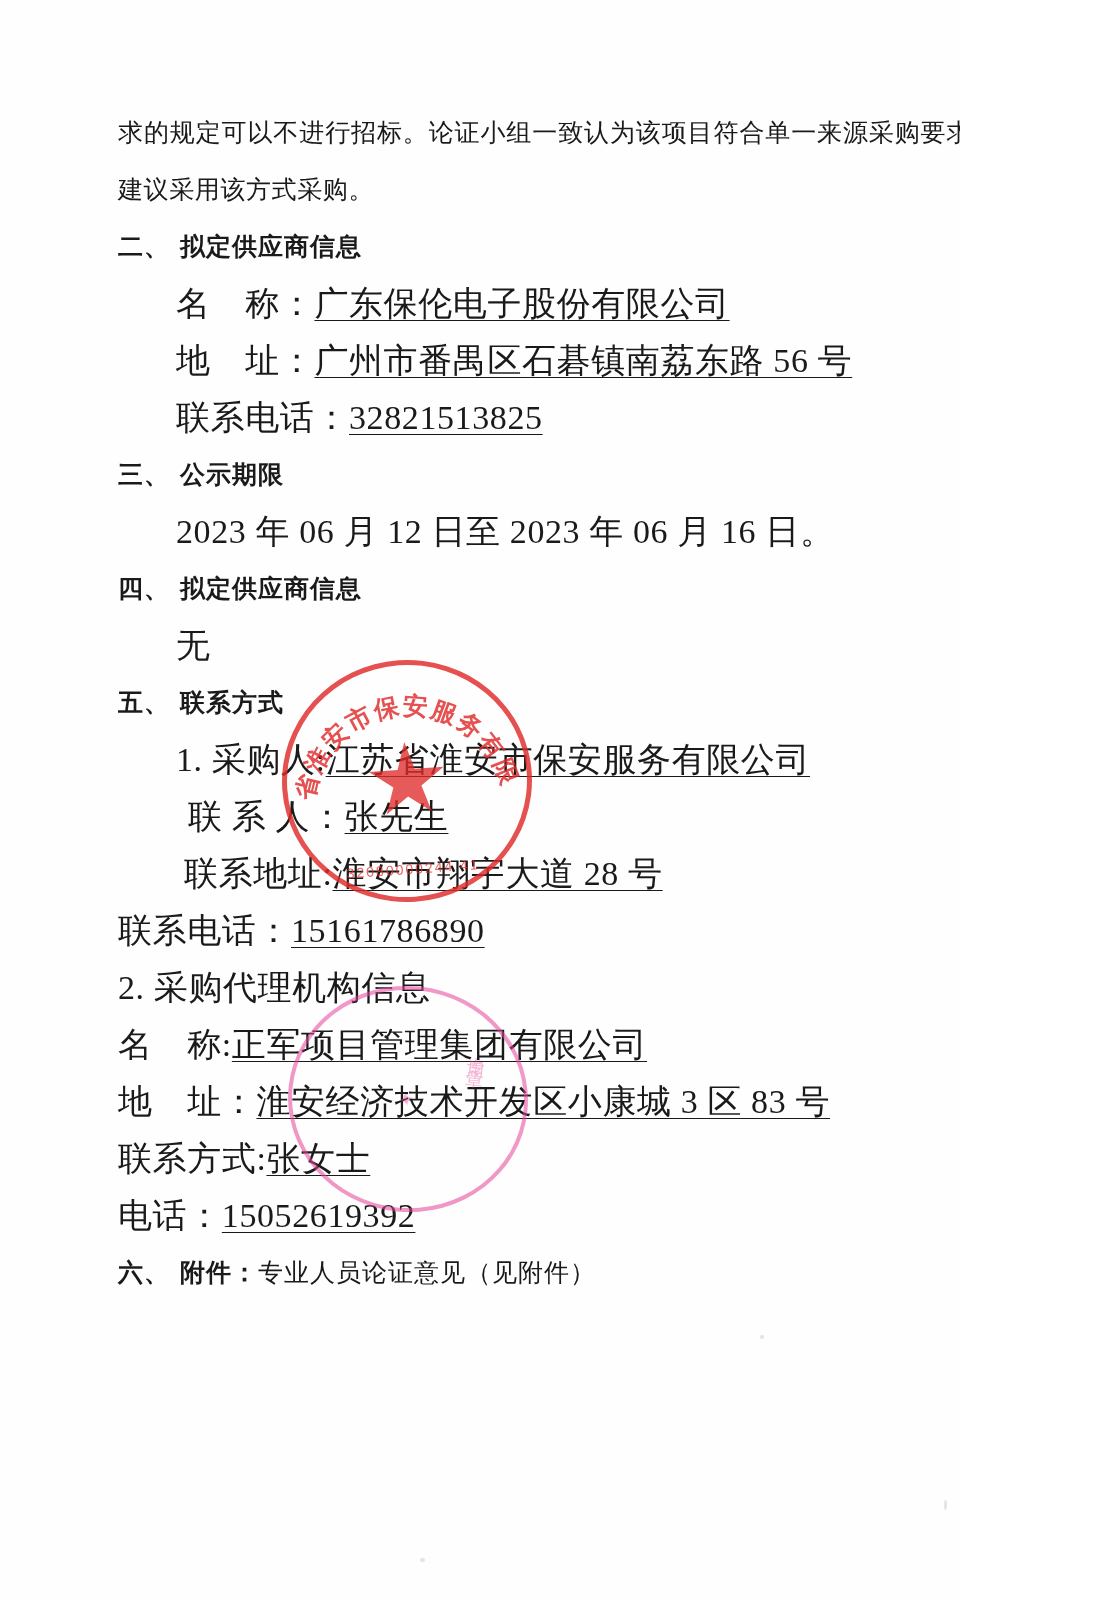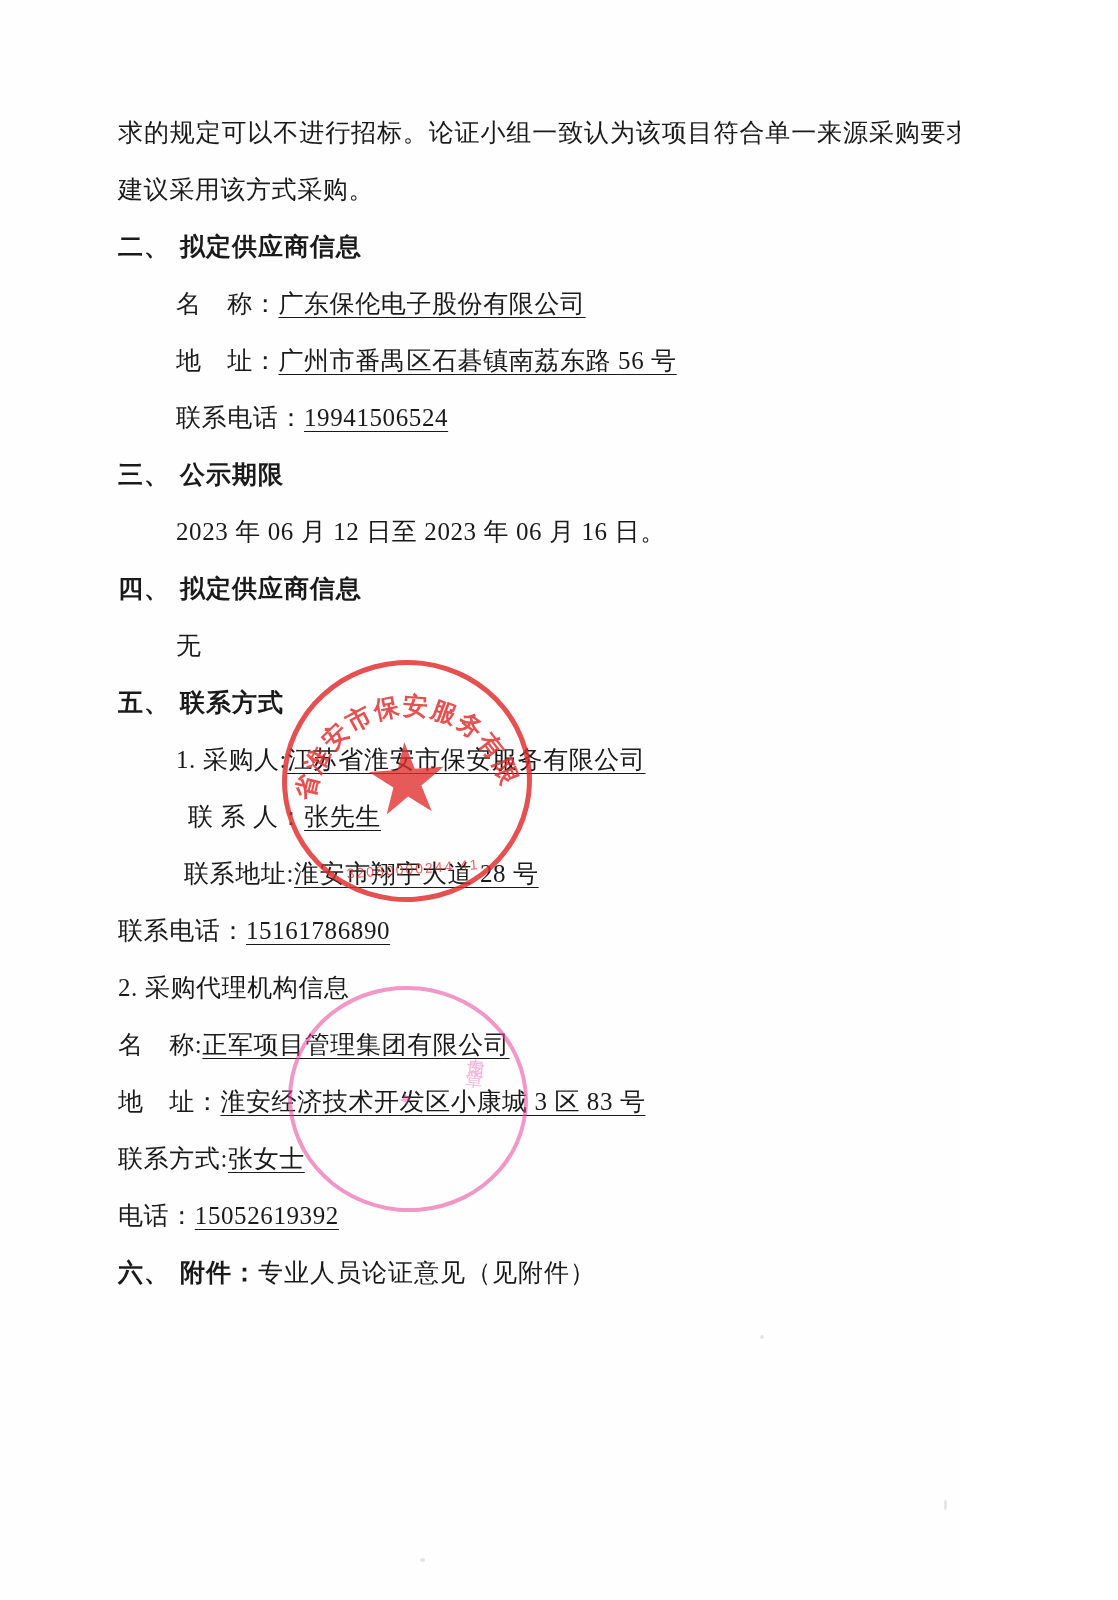--- a/index.html
+++ b/index.html
@@ -38,21 +38,21 @@
     display: inline-block;
     min-width: 62px;
   }
   .indent1 {
     padding-left: 58px;
   }
   .indent-small {
     padding-left: 56px;
   }
   .line {
-    font-size: 25px;
+    font-size: 34px;
     line-height: 57px;
     letter-spacing: 0.6px;
     white-space: nowrap;
   }
   .ul {
     text-decoration: underline;
     text-underline-offset: 5px;
     text-decoration-thickness: 1.3px;
   }
   .heading-inline-normal {
@@ -172,21 +172,21 @@
     <div class="heading">
       <span class="num">二、</span><span>拟定供应商信息</span>
     </div>
     <div class="line indent1">
       <span>名　称：</span><span class="ul">广东保伦电子股份有限公司</span>
     </div>
     <div class="line indent1">
       <span>地　址：</span><span class="ul">广州市番禺区石碁镇南荔东路 56 号</span>
     </div>
     <div class="line indent1">
-      <span>联系电话：</span><span class="ul">19941506524</span>
+      <span>联系电话：</span><span class="ul">32821513825</span>
     </div>
 
     <div class="heading">
       <span class="num">三、</span><span>公示期限</span>
     </div>
     <div class="line indent1">2023 年  06 月 12 日至 2023 年 06 月 16 日。</div>
 
     <div class="heading">
       <span class="num">四、</span><span>拟定供应商信息</span>
     </div>

